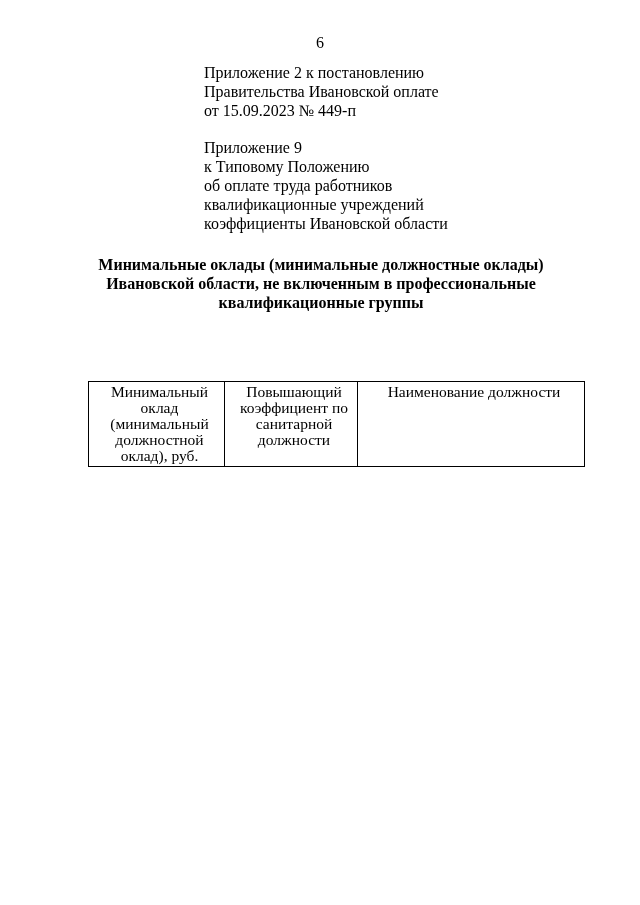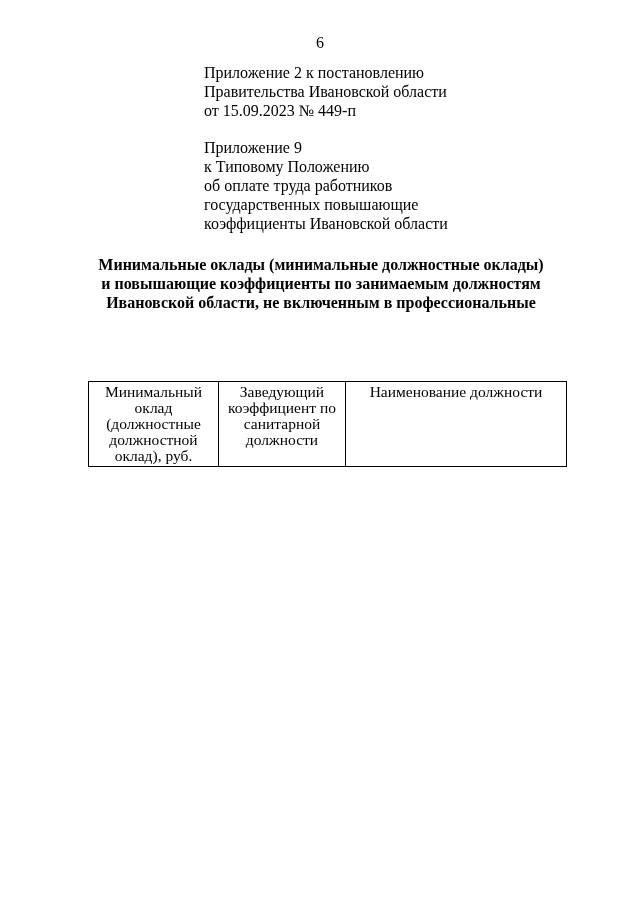--- a/index.html
+++ b/index.html
@@ -51,67 +51,67 @@
     border-collapse: collapse;
     table-layout: fixed;
   }
   .salary-table td, .salary-table th {
     border: 1px solid #000000;
     font-size: 15.5px;
     line-height: 16px;
     font-weight: normal;
     text-align: center;
     vertical-align: top;
-    padding: 2px 2px 2px 2px;
+    padding: 2px 2px 2px 8px;
   }
   .salary-table .col-salary   { width: 125px; }
   .salary-table .col-coeff    { width: 122px; }
   .salary-table .col-position { width: 216px; }
   .salary-table tr.data-row td { padding-bottom: 10px; }
   .line { display: block; }
 </style>
 </head>
 <body>
 
 <div class="page">
 
   <div class="page-number">6</div>
 
   <div class="annex-block annex-block-1">
     <span class="line">Приложение 2 к постановлению</span>
-    <span class="line">Правительства Ивановской области</span>
+    <span class="line">Правительства Ивановской оплате</span>
     <span class="line">от 15.09.2023 № 449-п</span>
   </div>
 
   <div class="annex-block annex-block-2">
     <span class="line">Приложение 9</span>
     <span class="line">к Типовому Положению</span>
     <span class="line">об оплате труда работников</span>
-    <span class="line">государственных повышающие</span>
+    <span class="line">квалификационные учреждений</span>
     <span class="line">коэффициенты Ивановской области</span>
   </div>
 
   <div class="doc-title">
     <span class="line">Минимальные оклады (минимальные должностные оклады)</span>
-    <span class="line">и повышающие коэффициенты по занимаемым должностям</span>
     <span class="line">Ивановской области, не включенным в профессиональные</span>
+    <span class="line">квалификационные группы</span>
   </div>
 
   <table class="salary-table">
     <tbody>
         <tr>
       <th class="col-salary">
         <span class="line">Минимальный</span>
         <span class="line">оклад</span>
-        <span class="line">(должностные</span>
+        <span class="line">(минимальный</span>
         <span class="line">должностной</span>
         <span class="line">оклад), руб.</span>
       </th>
       <th class="col-coeff">
-        <span class="line">Заведующий</span>
+        <span class="line">Повышающий</span>
         <span class="line">коэффициент по</span>
         <span class="line">санитарной</span>
         <span class="line">должности</span>
       </th>
       <th class="col-position">
         <span class="line">Наименование должности</span>
       </th>
     </tr>
   </tbody>
     </table>

